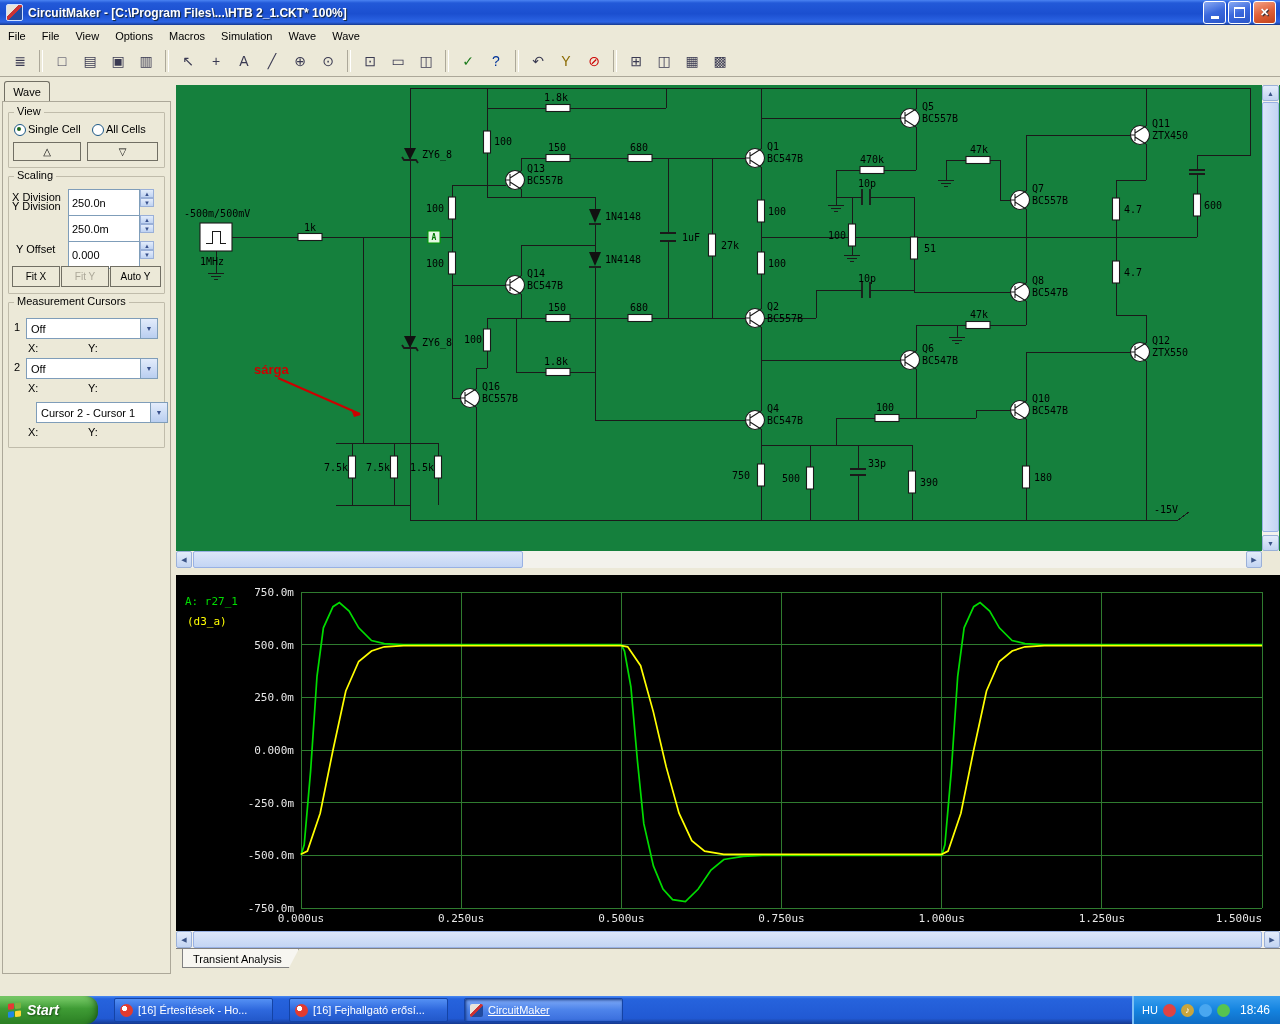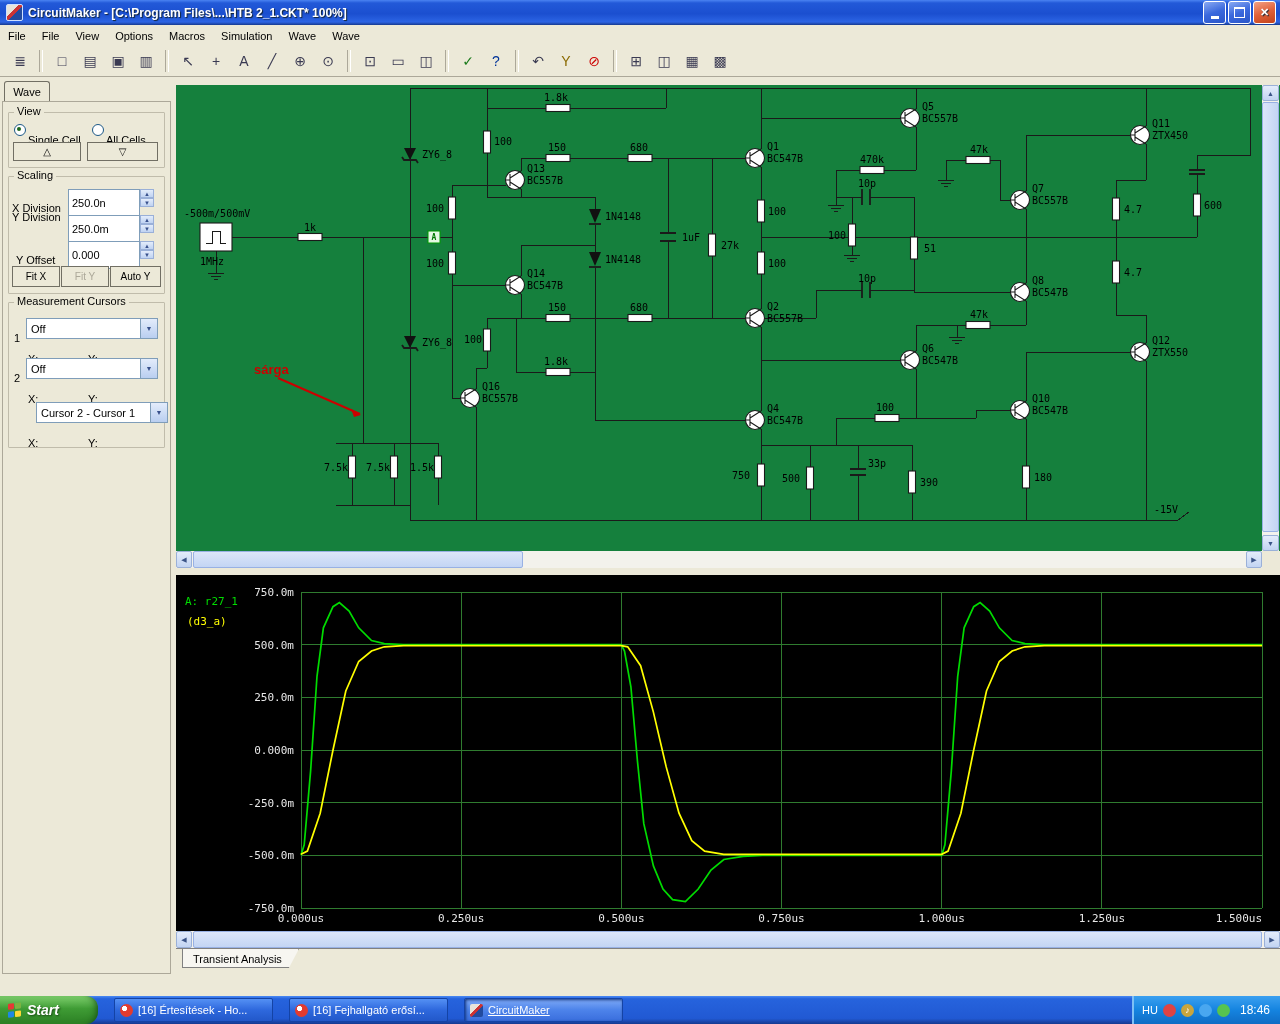--- a/index.html
+++ b/index.html
@@ -30,21 +30,21 @@
   .tb-ico{font-size:14px;color:#3a3a52;line-height:1;}
   .tb-sep{width:2px;height:22px;margin:0 5px;border-left:1px solid #aca899;border-right:1px solid #fff;}
   
   #leftpanel{left:0;top:77px;width:173px;height:897px;background:#ece9d8;}
   #wave-tab{left:4px;top:81px;width:44px;height:20px;background:#ece9d8;border:1px solid #716f64;
     border-bottom:none;border-radius:3px 3px 0 0;display:flex;align-items:center;justify-content:center;
     font-size:11px;}
   #panel-body{left:2px;top:101px;width:167px;height:871px;border:1px solid #aca899;background:#ece9d8;}
   .group{position:absolute;border:1px solid #c0bcab;border-radius:1px;}
   .group-label{position:absolute;top:-8px;left:5px;background:#ece9d8;padding:0 3px;font-size:11px;}
-  .small-label{font-size:11px;color:#000;position:absolute;margin-top:11px;}
+  .small-label{font-size:11px;color:#000;position:absolute;}
   .radio{position:absolute;width:10px;height:10px;border:1px solid #1d5987;border-radius:50%;background:#fff;}
   .radio.checked::after{content:"";position:absolute;left:2px;top:2px;width:4px;height:4px;border-radius:50%;
     background:#1c661c;}
   .xp-btn{position:absolute;background:#ece9d8;border:1px solid;border-color:#fff #716f64 #716f64 #fff;
     outline:1px solid #716f64;outline-offset:-1px;font-size:10px;display:flex;align-items:center;
     justify-content:center;}
   .xp-btn.disabled{color:#aca899;}
   .xp-input{position:absolute;border:1px solid #7f9db9;background:#fff;font-size:11px;
     font-family:"Liberation Sans",sans-serif;padding:13px 3px;box-sizing:border-box;}
   .spinner{position:absolute;width:14px;display:flex;flex-direction:column;}

